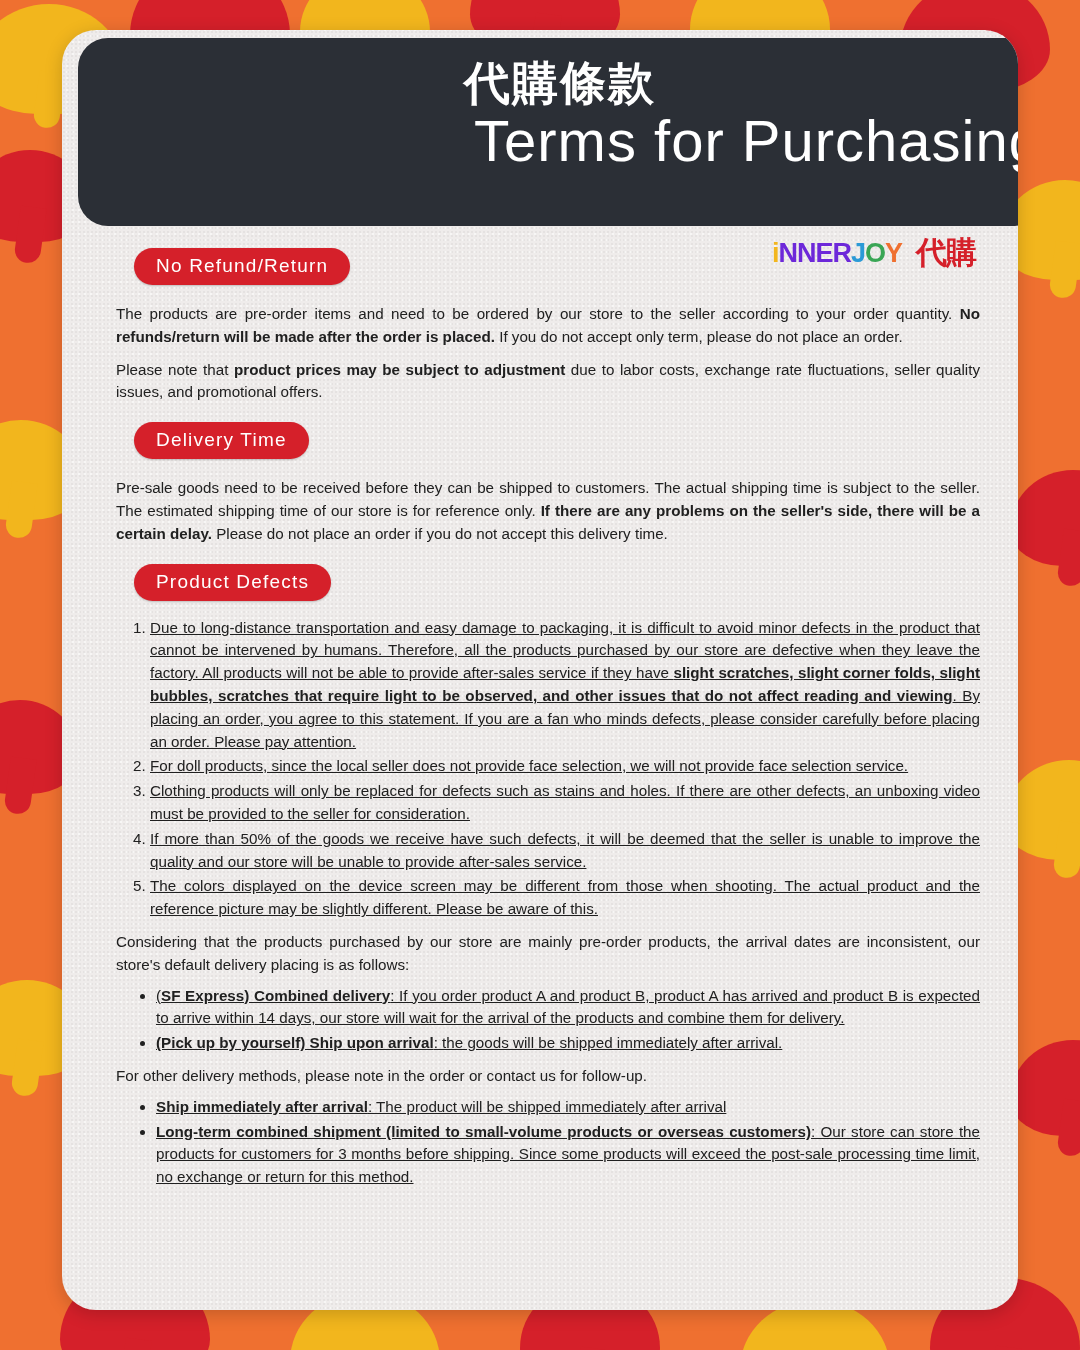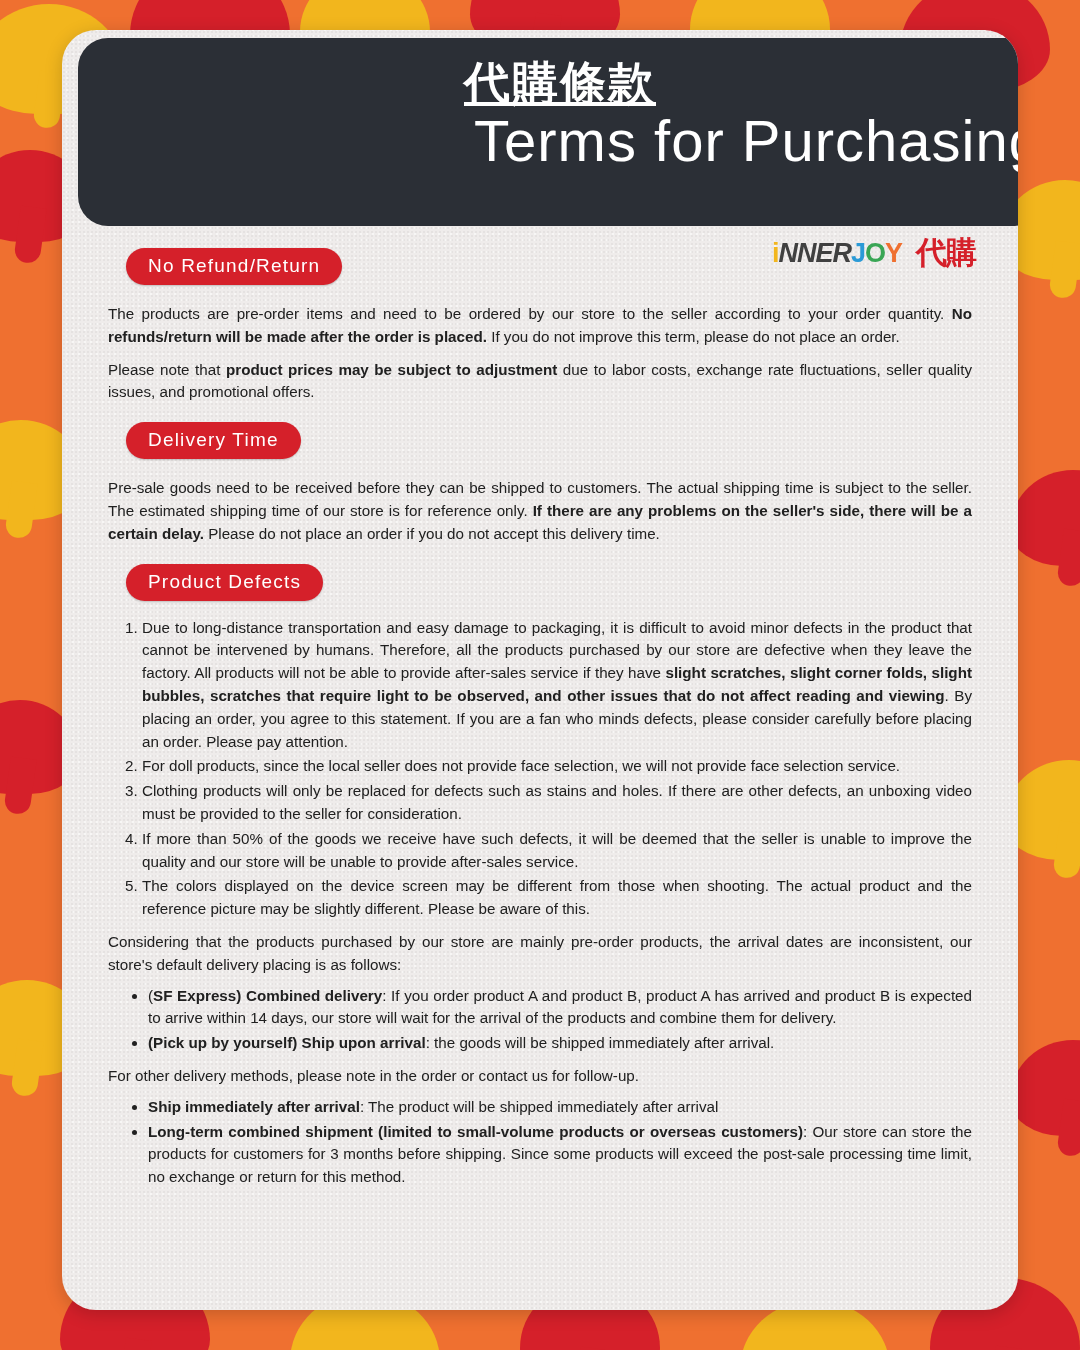--- a/index.html
+++ b/index.html
@@ -79,21 +79,20 @@
     border-radius: 30px;
     color: #fff;
     text-align: center;
     padding-top: 18px;
   }
   .header-cn {
     font-size: 46px;
     font-weight: bold;
     letter-spacing: 2px;
     line-height: 1.2;
-    text-decoration: underline;
   }
   .header-en {
     font-size: 58px;
     letter-spacing: 1px;
     line-height: 1.1;
     margin-top: -2px;
     font-weight: 400;
     text-align: right;
   }
 
@@ -102,30 +101,30 @@
     position: absolute;
     right: 42px; top: 202px;
     display: flex;
     align-items: center;
     font-size: 27px;
     font-weight: bold;
     letter-spacing: -1px;
   }
   .logo span { display: inline-block; }
   .logo .l1 { color: #f2b61d; }
-  .logo .l2 { color: #404040; font-style: italic; }
+  .logo .l2 { color: #6d28d9; }
   .logo .l3 { color: #2b9ad6; }
   .logo .l4 { color: #3aa655; }
   .logo .l5 { color: #ef7030; }
   .logo .cn { color: #d5202a; font-size: 31px; margin-left: 14px; }
 
   
   .content {
     position: absolute;
-    left: 0; top: 196px;
+    left: 8px; top: 196px;
     width: 956px;
     padding: 16px 46px 0 46px;
   }
   .pill {
     display: inline-block;
     background: #d5202a;
     color: #fff;
     border-radius: 20px;
     padding: 7px 22px 8px 22px;
     font-size: 19px;
@@ -142,21 +141,21 @@
     margin: 10px 0 4px 0;
   }
   ol.body, ul.body {
     font-size: 15.2px;
     line-height: 1.5;
     color: #202020;
     text-align: justify;
     margin: 8px 0 4px 0;
     padding-left: 34px;
   }
-  ol.body li, ul.body li { margin-bottom: 2px; }
+  ol.body li, ul.body li { margin-bottom: 2px; text-decoration: underline; }
   ul.body { padding-left: 40px; }
   b { font-weight: bold; }
   .tight { margin-top: 6px; }
 </style>
 </head>
 <body>
 
 <div class="bg-deco">
   <div class="ele e1"></div>
   <div class="ele e2"></div>
@@ -178,21 +177,21 @@
   <div class="ele e18"></div>
   <div class="ele e19"></div>
 </div>
 
 <div class="card">
   <div class="paper-noise"></div>
 
   <div class="content">
 
     <div class="pill">No Refund/Return</div>
-    <p class="body"><span>The products are pre-order items and need to be ordered by our store to the seller according to your order quantity. </span><b>No refunds/return will be made after the order is placed.</b><span> If you do not improve this term, please do not place an order.</span></p>
+    <p class="body"><span>The products are pre-order items and need to be ordered by our store to the seller according to your order quantity. </span><b>No refunds/return will be made after the order is placed.</b><span> If you do not accept only term, please do not place an order.</span></p>
 
     <p class="body"><span>Please note that </span><b>product prices may be subject to adjustment</b><span> due to labor costs, exchange rate fluctuations, seller quality issues, and promotional offers.</span></p>
 
     <div class="pill">Delivery Time</div>
     <p class="body"><span>Pre-sale goods need to be received before they can be shipped to customers. The actual shipping time is subject to the seller. The estimated shipping time of our store is for reference only. </span><b>If there are any problems on the seller's side, there will be a certain delay.</b><span> Please do not place an order if you do not accept this delivery time.</span></p>
 
     <div class="pill">Product Defects</div>
     <ol class="body">
       <li><span>Due to long-distance transportation and easy damage to packaging, it is difficult to avoid minor defects in the product that cannot be intervened by humans. Therefore, all the products purchased by our store are defective when they leave the factory. All products will not be able to provide after-sales service if they have </span><b>slight scratches, slight corner folds, slight bubbles, scratches that require light to be observed, and other issues that do not affect reading and viewing</b><span>. By placing an order, you agree to this statement. If you are a fan who minds defects, please consider carefully before placing an order. Please pay attention.</span></li>
       <li>For doll products, since the local seller does not provide face selection, we will not provide face selection service.</li>

